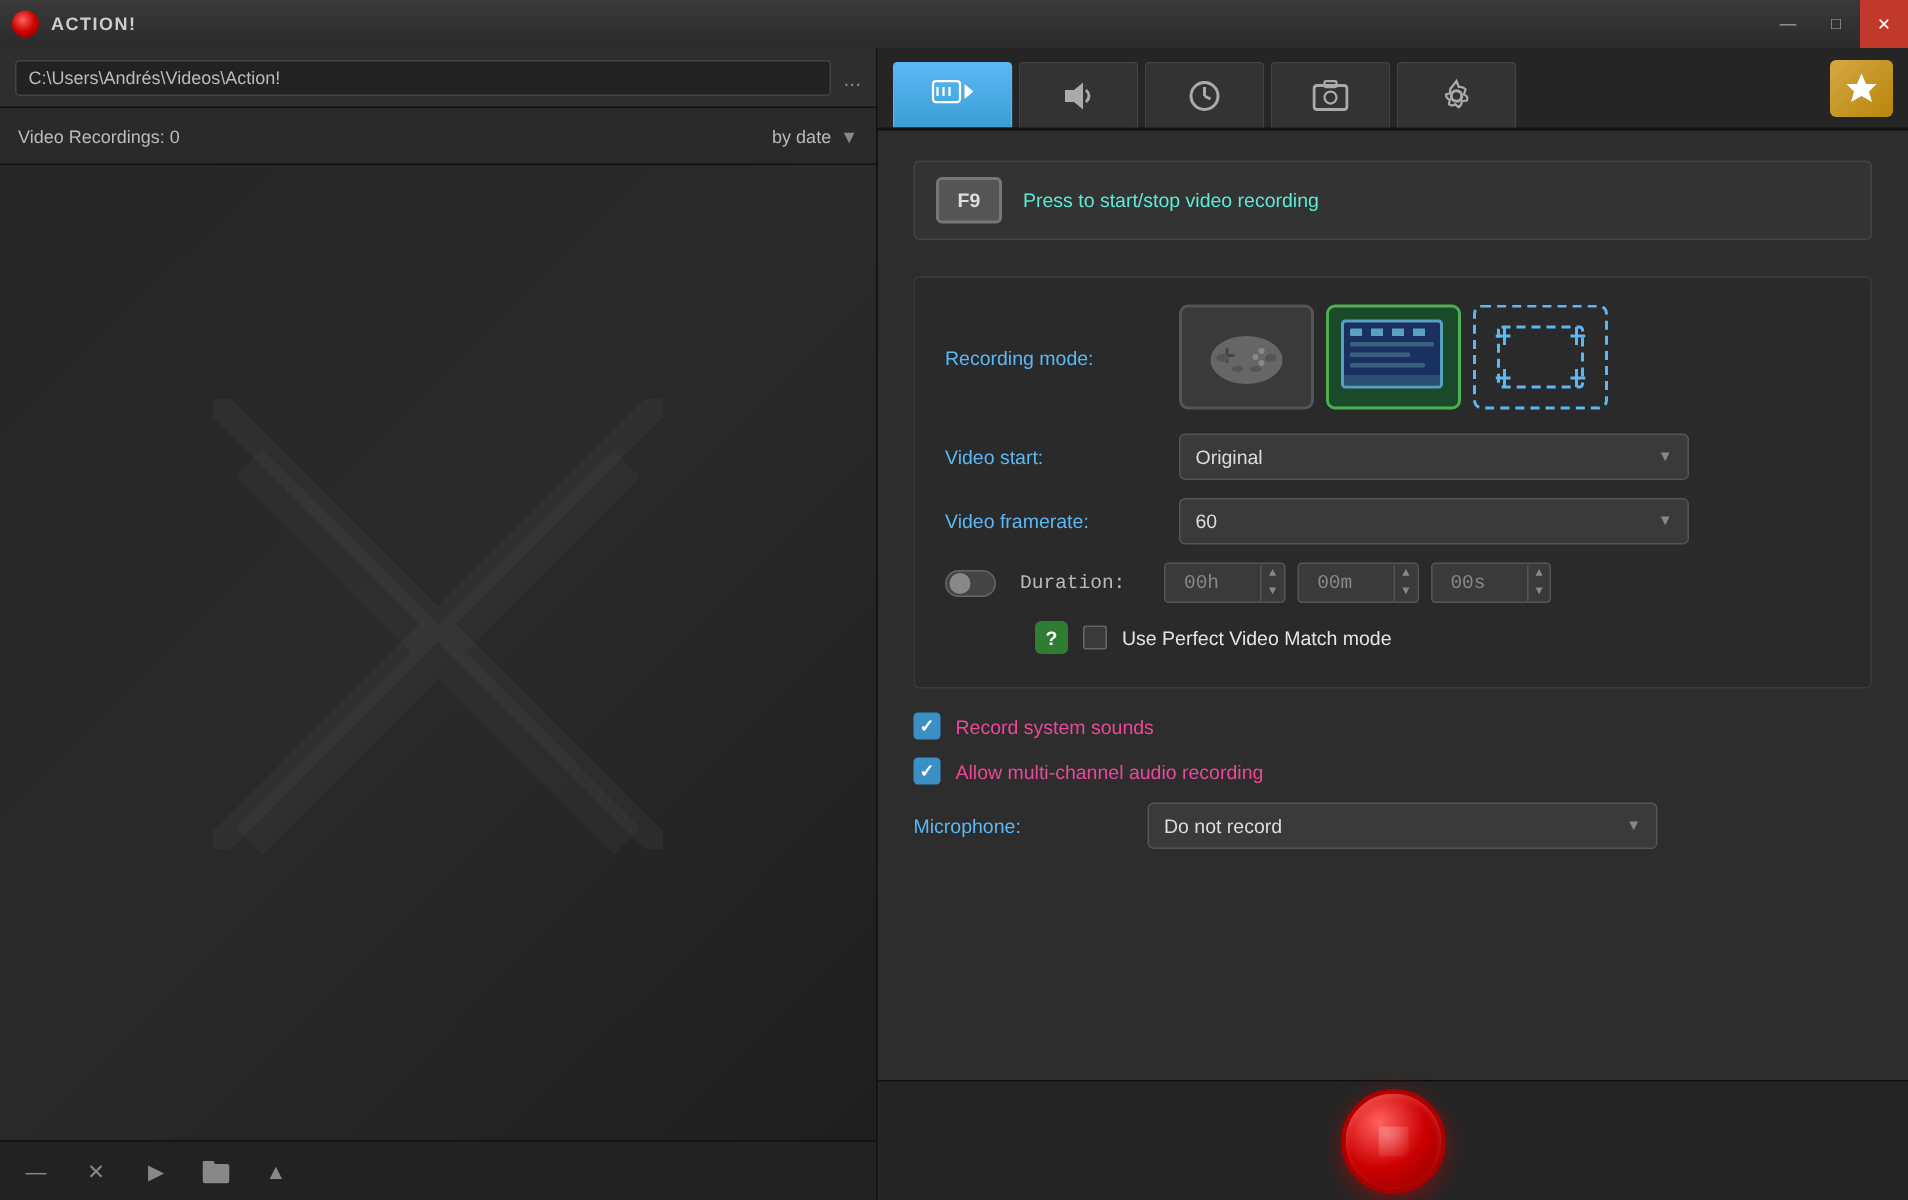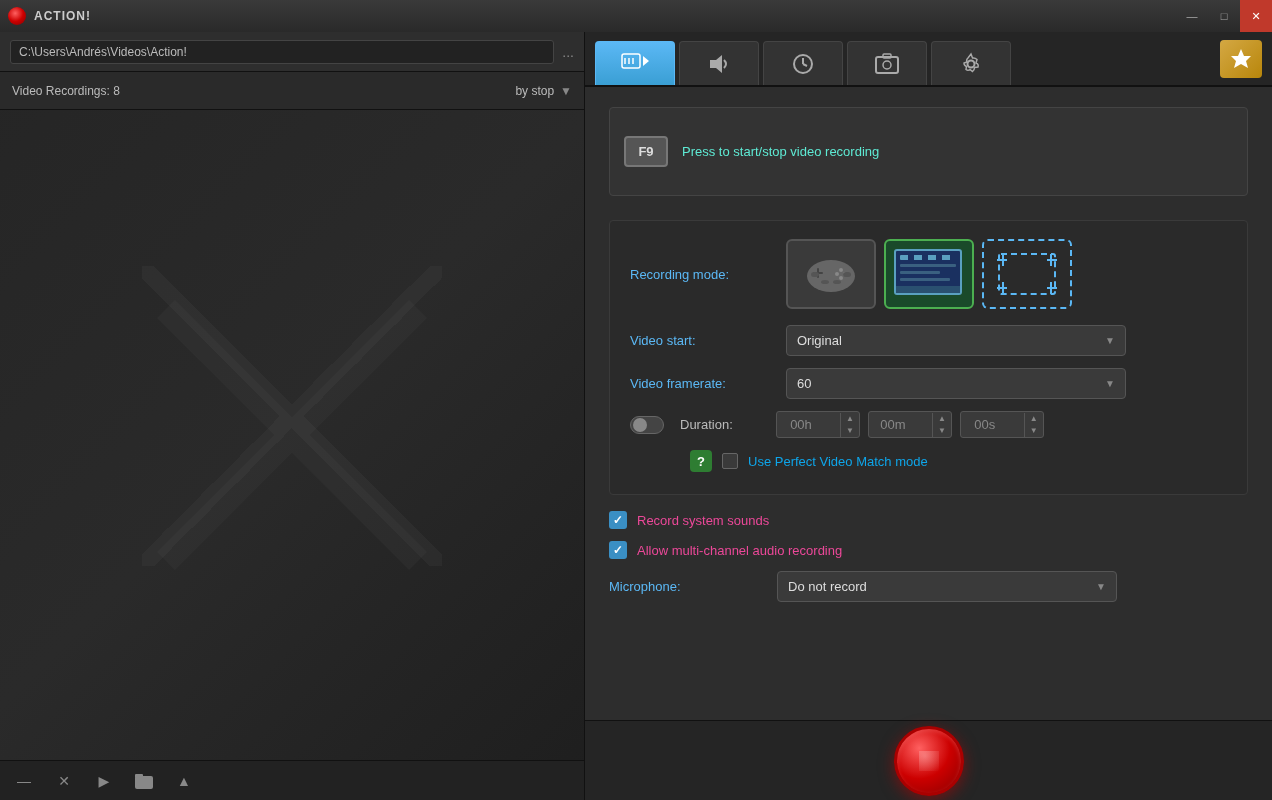--- a/index.html
+++ b/index.html
@@ -245,21 +245,21 @@
 
     
     .hotkey-row {
       display: flex;
       align-items: center;
       gap: 14px;
       margin-bottom: 24px;
       background: #333;
       border: 1px solid #444;
       border-radius: 4px;
-      padding: 28px 14px;
+      padding: 10px 14px;
     }
     .hotkey-badge {
       background: #555;
       border: 2px solid #777;
       border-radius: 4px;
       padding: 6px 10px;
       color: #ddd;
       font-size: 13px;
       font-weight: bold;
       min-width: 44px;
@@ -349,20 +349,21 @@
       color: #888;
       font-size: 10px;
     }
 
     
     .duration-row {
       display: flex;
       align-items: center;
       gap: 16px;
       margin-bottom: 12px;
+      font-family: Liberation Mono, monospace;
     }
     .toggle-switch {
       width: 34px;
       height: 18px;
       background: #444;
       border-radius: 9px;
       border: 1px solid #666;
       cursor: pointer;
       position: relative;
     }
@@ -467,21 +468,21 @@
     }
     .check-label {
       color: #ec4899;
       font-size: 13px;
     }
 
     
     .mic-row {
       display: flex;
       align-items: center;
-      gap: 28px;
+      gap: 16px;
       margin-top: 4px;
     }
     .record-button {
       width: 70px;
       height: 70px;
       background: radial-gradient(circle at 35% 30%, #ff6060, #cc0000 50%, #880000);
       border-radius: 50%;
       border: 3px solid #aa0000;
       box-shadow: 0 4px 15px rgba(200, 0, 0, 0.5), inset 0 2px 4px rgba(255,150,150,0.3);
       cursor: pointer;
@@ -514,23 +515,23 @@
 </div>
 
 <div class="main-container">
 
   <div class="left-panel">
     <div class="path-bar">
       <div class="path-text">C:\Users\Andrés\Videos\Action!</div>
       <span class="path-dots">...</span>
     </div>
     <div class="recordings-header">
-      <span class="recordings-title">Video Recordings: 8</span>
+      <span class="recordings-title">Video Recordings: 0</span>
       <div class="sort-bar">
-        <span>by stop</span>
+        <span>by date</span>
         <span style="color:#888; font-size:12px;">▼</span>
       </div>
     </div>
     <div class="recordings-area">
       <div class="x-watermark">
         <svg viewBox="0 0 200 200" fill="none" xmlns="http://www.w3.org/2000/svg">
           <line x1="10" y1="10" x2="190" y2="190" stroke="#888" stroke-width="18"></line>
           <line x1="190" y1="10" x2="10" y2="190" stroke="#888" stroke-width="18"></line>
         </svg>
       </div>
@@ -692,21 +693,21 @@
                 <span class="duration-arrow">▼</span>
               </div>
             </div>
           </div>
         </div>
 
         <div class="perfect-match-row">
           <div style="margin-left: 50px;"></div>
           <div class="help-btn">?</div>
           <div class="checkbox"></div>
-          <span style="color:#0ea5e9; font-size:13px;">Use Perfect Video Match mode</span>
+          <span style="color:#e5e5e5; font-size:13px;">Use Perfect Video Match mode</span>
         </div>
 
       </div>
 
       <div style="margin-bottom:12px;">
         <div class="check-row">
           <div class="check-box">✓</div>
           <span class="check-label">Record system sounds</span>
         </div>
         <div class="check-row">

